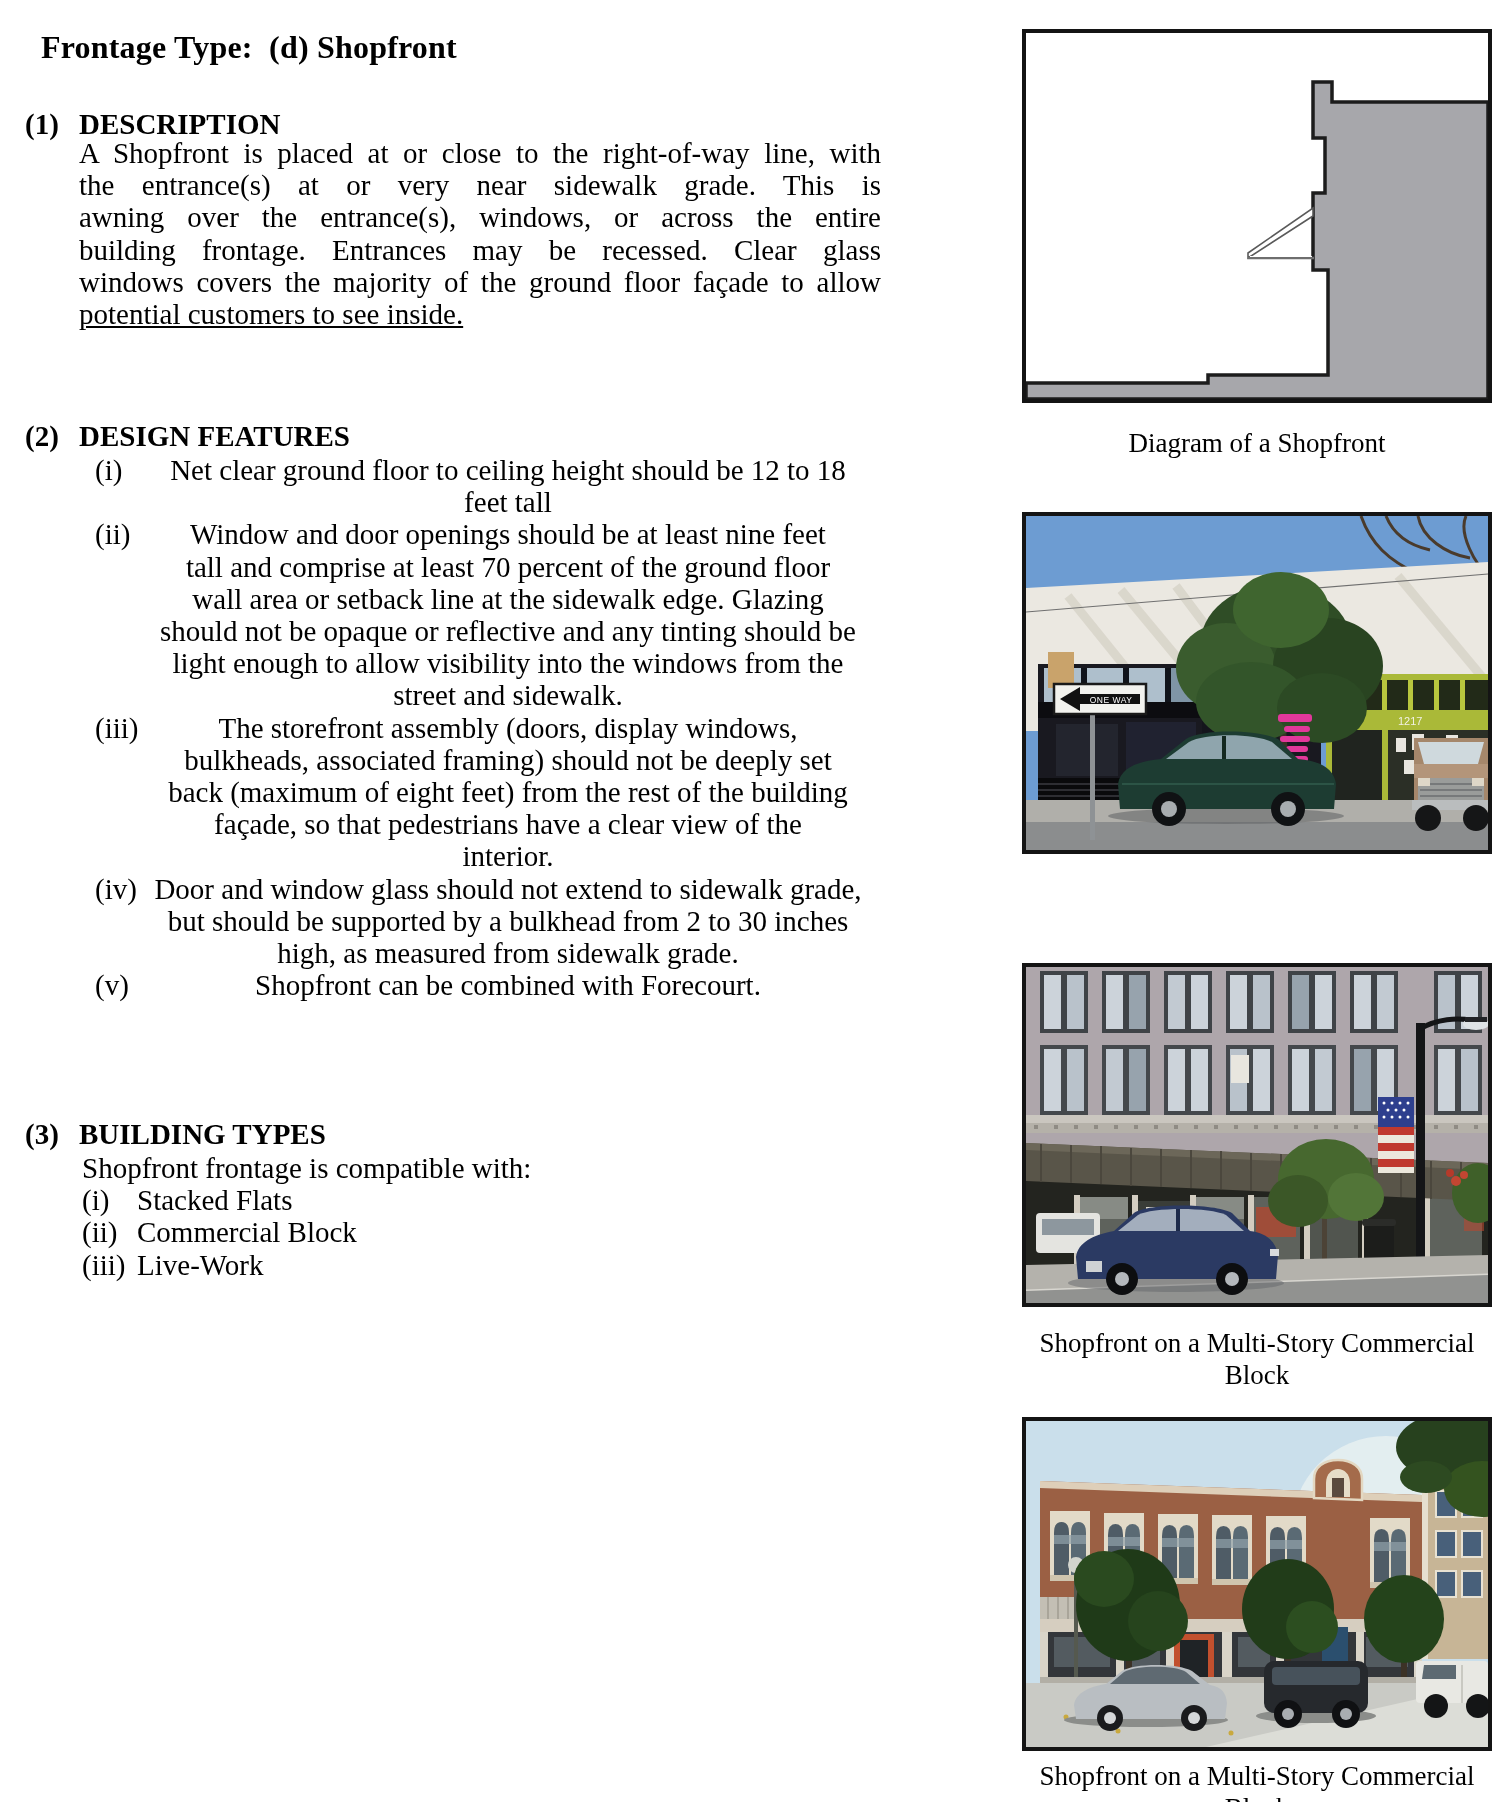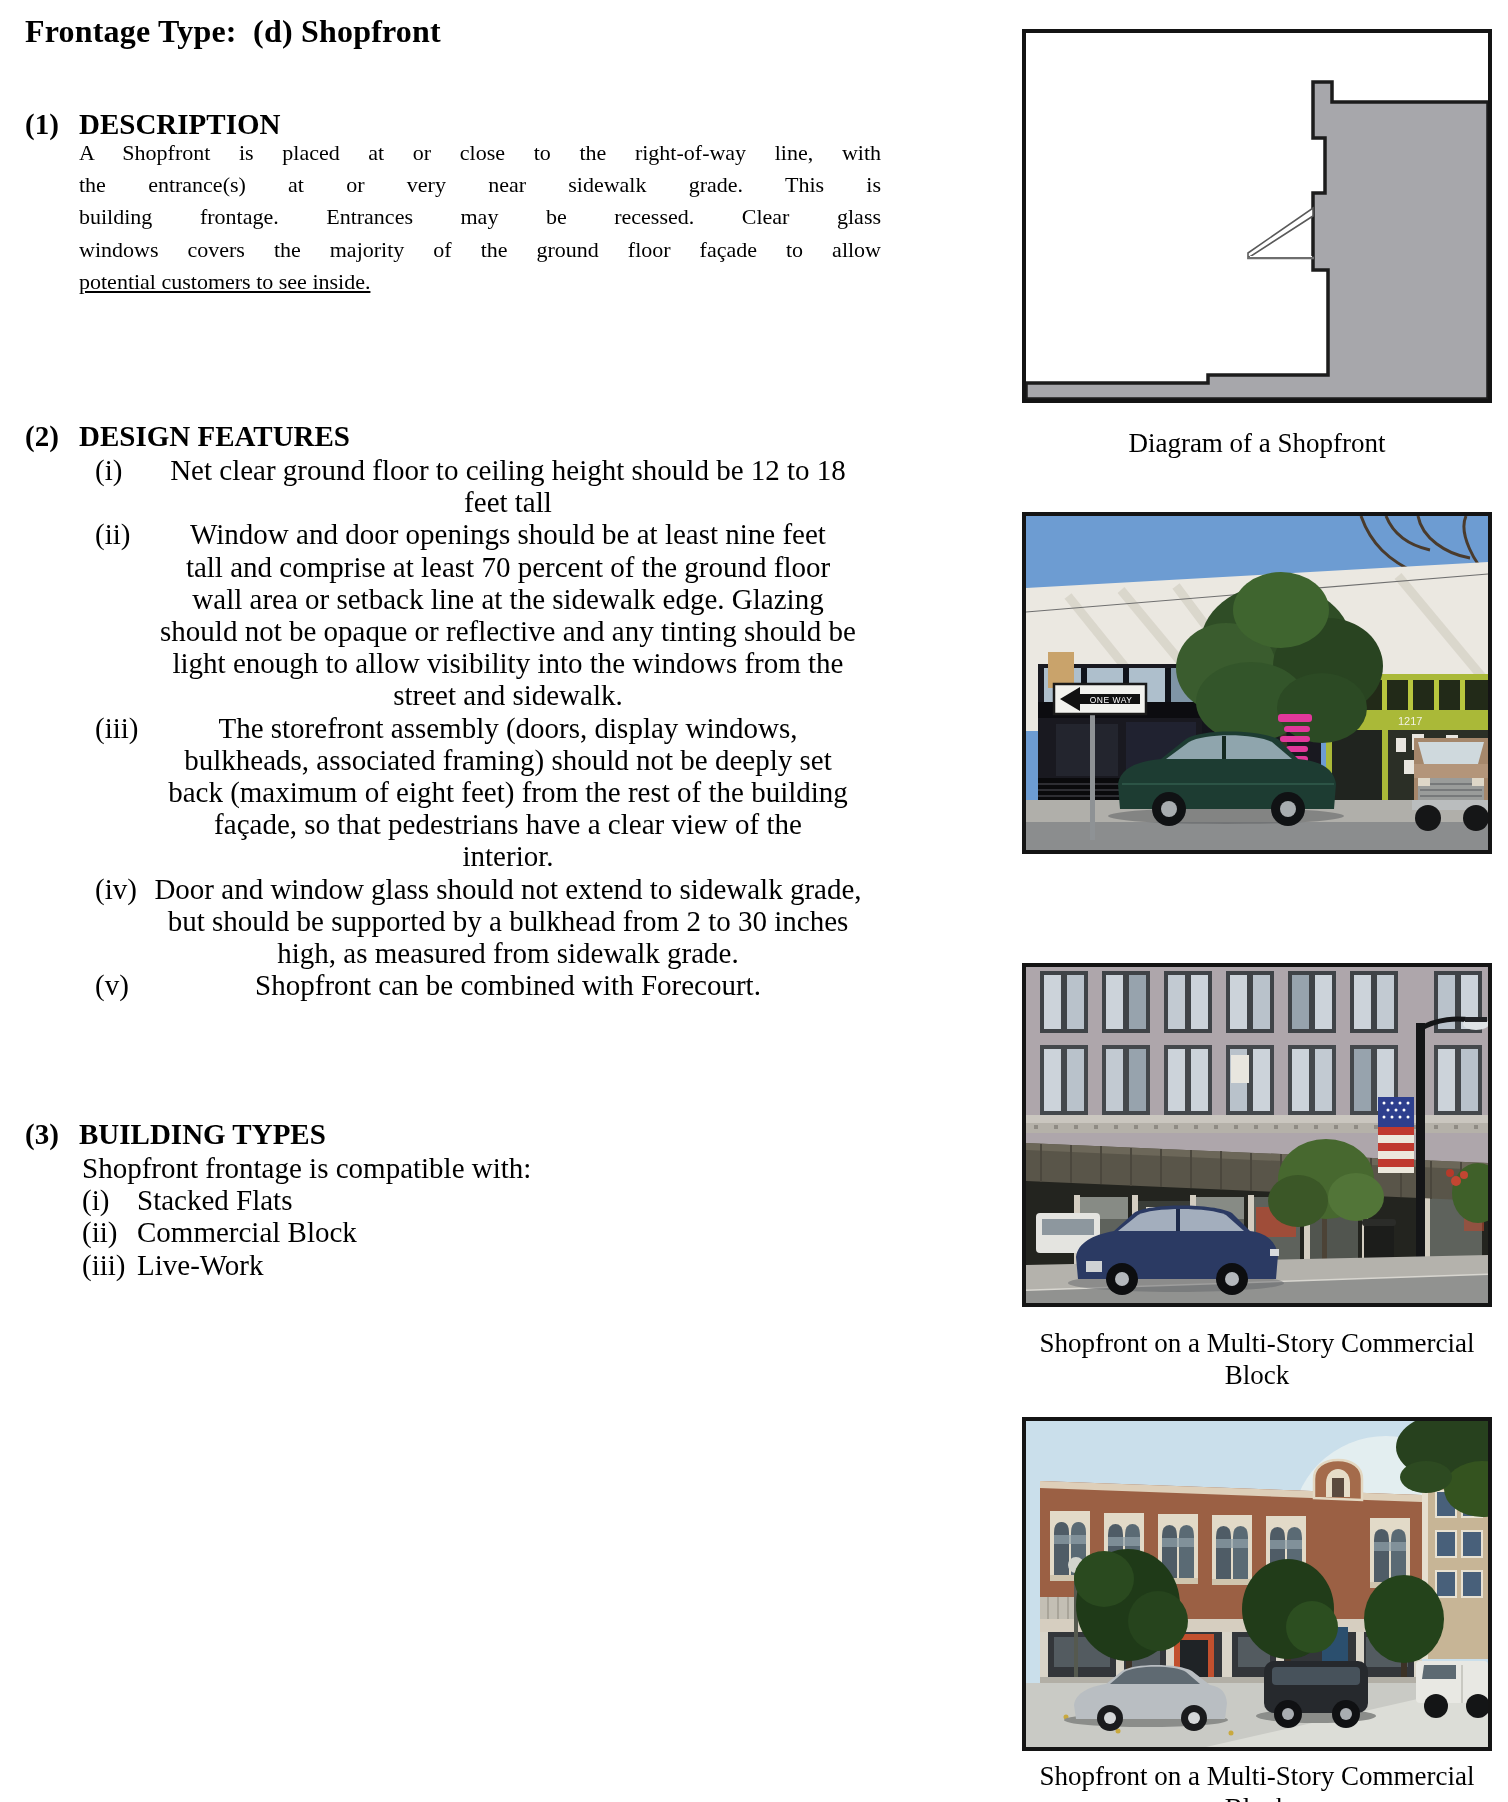--- a/index.html
+++ b/index.html
@@ -1,25 +1,25 @@
 <!DOCTYPE html>
 <html><head>
 <meta charset="utf-8">
 <style>
   html,body{margin:0;padding:0;background:#ffffff;}
   .page{position:relative;width:1508px;height:1802px;background:#fff;
         font-family:"Liberation Serif", serif;color:#000;overflow:hidden;}
 
-  .title{position:absolute;left:25px;top:13px;margin:0;font-size:32px;font-weight:bold;
+  .title{position:absolute;left:25px;top:13px;margin:16px;font-size:32px;font-weight:bold;
          white-space:pre;letter-spacing:0.2px;}
 
   .sec-head{position:absolute;left:25px;display:flex;font-size:29px;font-weight:bold;line-height:32px;}
   .sec-head .num{width:54px;flex:0 0 54px;}
 
-  .desc{position:absolute;left:79px;top:137px;width:802px;font-size:22px;line-height:32.2px;}
+  .desc{position:absolute;left:79px;top:137px;width:802px;font-size:29px;line-height:32.2px;}
   .desc .dl{text-align:justify;text-align-last:justify;}
   .desc .dl.last{text-align-last:auto;text-decoration:underline;}
 
   .items{position:absolute;font-size:29px;line-height:32.2px;}
   .items .item{display:flex;align-items:flex-start;}
   .items .marker{flex:0 0 42px;width:42px;}
   .items .itext{white-space:pre-line;width:742px;text-align:center;}
 
   .sec3-block{position:absolute;left:82px;top:1152px;font-size:29px;line-height:32.2px;}
   .sec3-block .item{display:flex;}
@@ -38,20 +38,21 @@
 
   <h1 class="title">Frontage Type:  (d) Shopfront</h1>
 
   <div class="sec-head" style="top:108px">
     <span class="num">(1)</span>
     <span class="h">DESCRIPTION</span>
   </div>
   <div class="desc">
     <div class="dl">A Shopfront is placed at or close to the right-of-way line, with</div>
     <div class="dl">the entrance(s) at or very near sidewalk grade.  This is</div>
+    <div class="dl">awning over the entrance(s), windows, or across the entire</div>
     <div class="dl">building frontage.  Entrances may be recessed.  Clear glass</div>
     <div class="dl">windows covers the majority of the ground floor façade to allow</div>
     <div class="dl last">potential customers to see inside.</div>
   </div>
 
   <div class="sec-head" style="top:420px">
     <span class="num">(2)</span>
     <span class="h">DESIGN FEATURES</span>
   </div>
   <div class="items" style="left:95px;top:454px">

